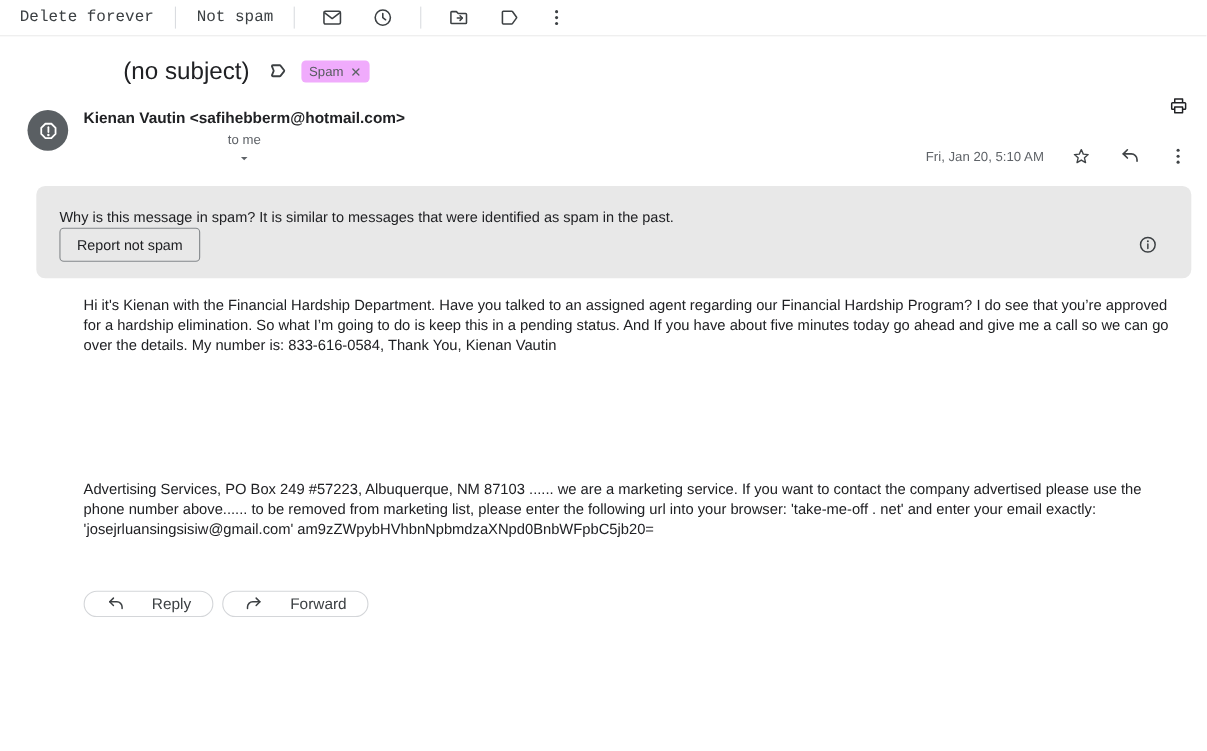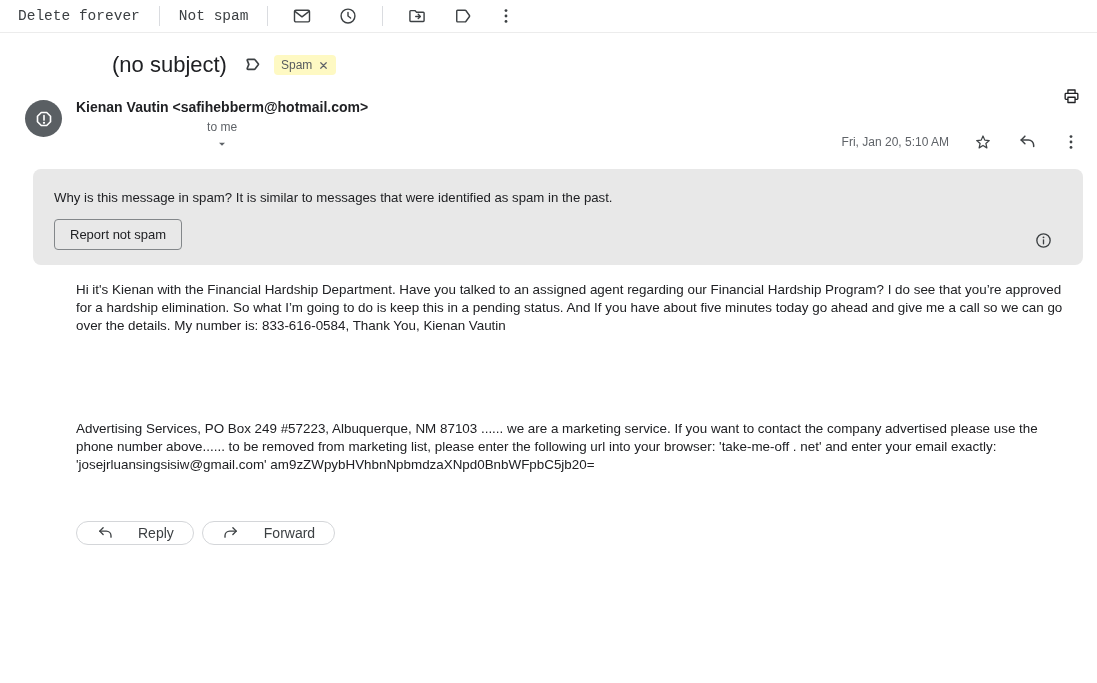--- a/index.html
+++ b/index.html
@@ -53,21 +53,21 @@
   .subject-row { display: flex; align-items: center; }
   .subject-title { font-size: 22px; color: #202124; font-weight: 400; }
   .subject-label-icon {
     width: 20px; height: 20px;
     color: #3c4043;
     margin-left: 16px;
     cursor: pointer;
   }
   .spam-chip {
     margin-left: 11px;
-    background: #fef9c3;
+    background: #f0abfc;
     border-radius: 4px;
     padding: 3px 7px;
     font-size: 12px;
     color: #575b5f;
     display: inline-flex;
     align-items: center;
     gap: 6px;
     cursor: default;
   }
   .chip-close { width: 11px; height: 11px; color: #5f6368; cursor: pointer; }
@@ -120,44 +120,44 @@
   
   .spam-banner {
     margin: 17px 14px 0 33px;
     background: #e8e8e8;
     border-radius: 8px;
     padding: 21px 30px 15px 21px;
   }
   .banner-text { font-size: 13.2px; color: #202124; }
   .banner-row {
     display: flex;
-    align-items: flex-end;
+    align-items: center;
     justify-content: space-between;
-    margin-top: 14px;
+    margin-top: 2px;
   }
   .report-btn {
     font-family: inherit;
     font-size: 13px;
     color: #202124;
     background: transparent;
     border: 1px solid #83878a;
     border-radius: 4px;
     padding: 7px 15px;
     cursor: pointer;
   }
   .info-icon { width: 19px; height: 19px; color: #3c4043; cursor: pointer; }
 
   
   .mail-body {
     padding: 16px 26px 0 76px;
     font-size: 13.4px;
     line-height: 17.8px;
     color: #202124;
   }
-  .mail-body .p2 { margin-top: 86px; }
+  .mail-body .p2 { margin-top: 114px; }
 
   
   .footer-actions {
     display: flex;
     gap: 8px;
     padding-left: 76px;
     margin-top: 47px;
   }
   .pill-btn {
     display: inline-flex;

